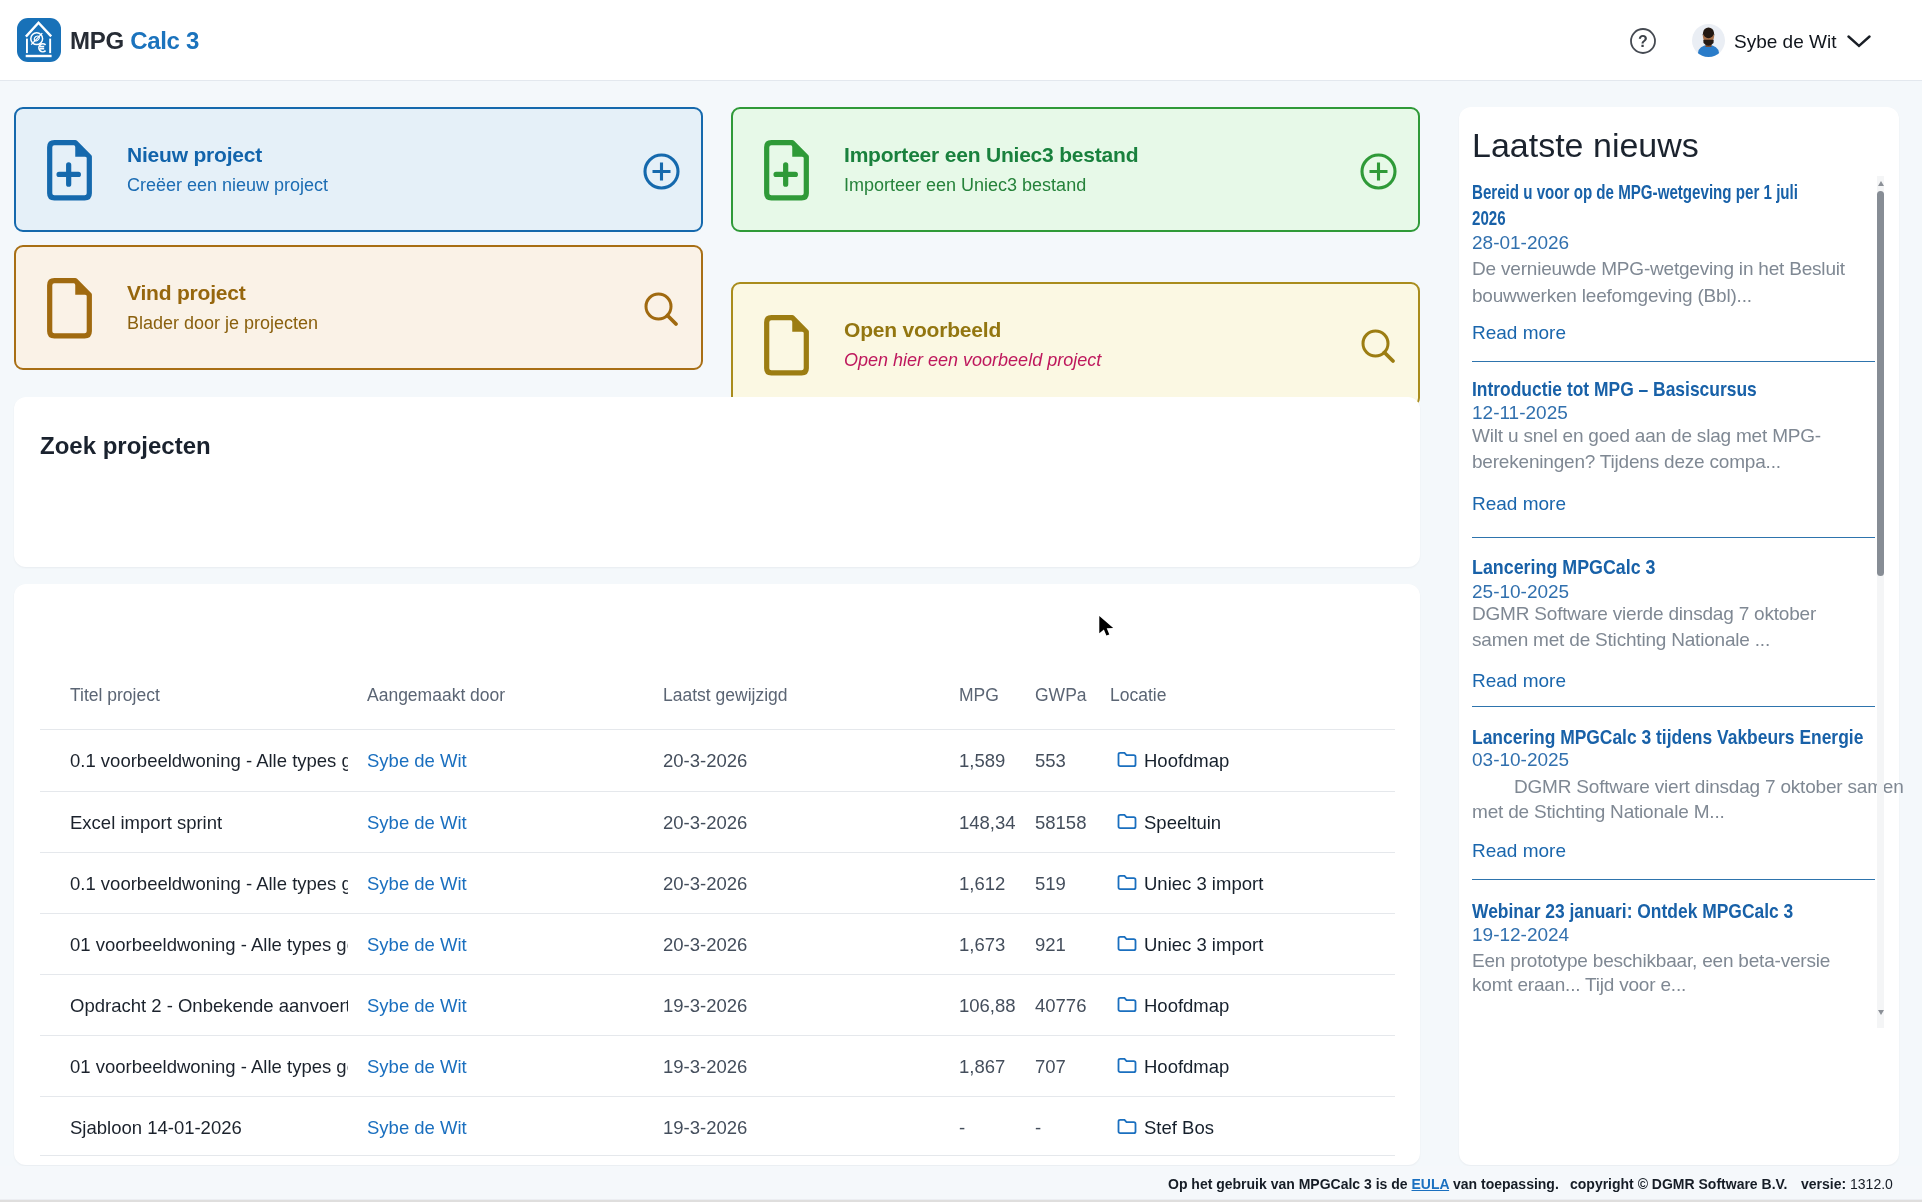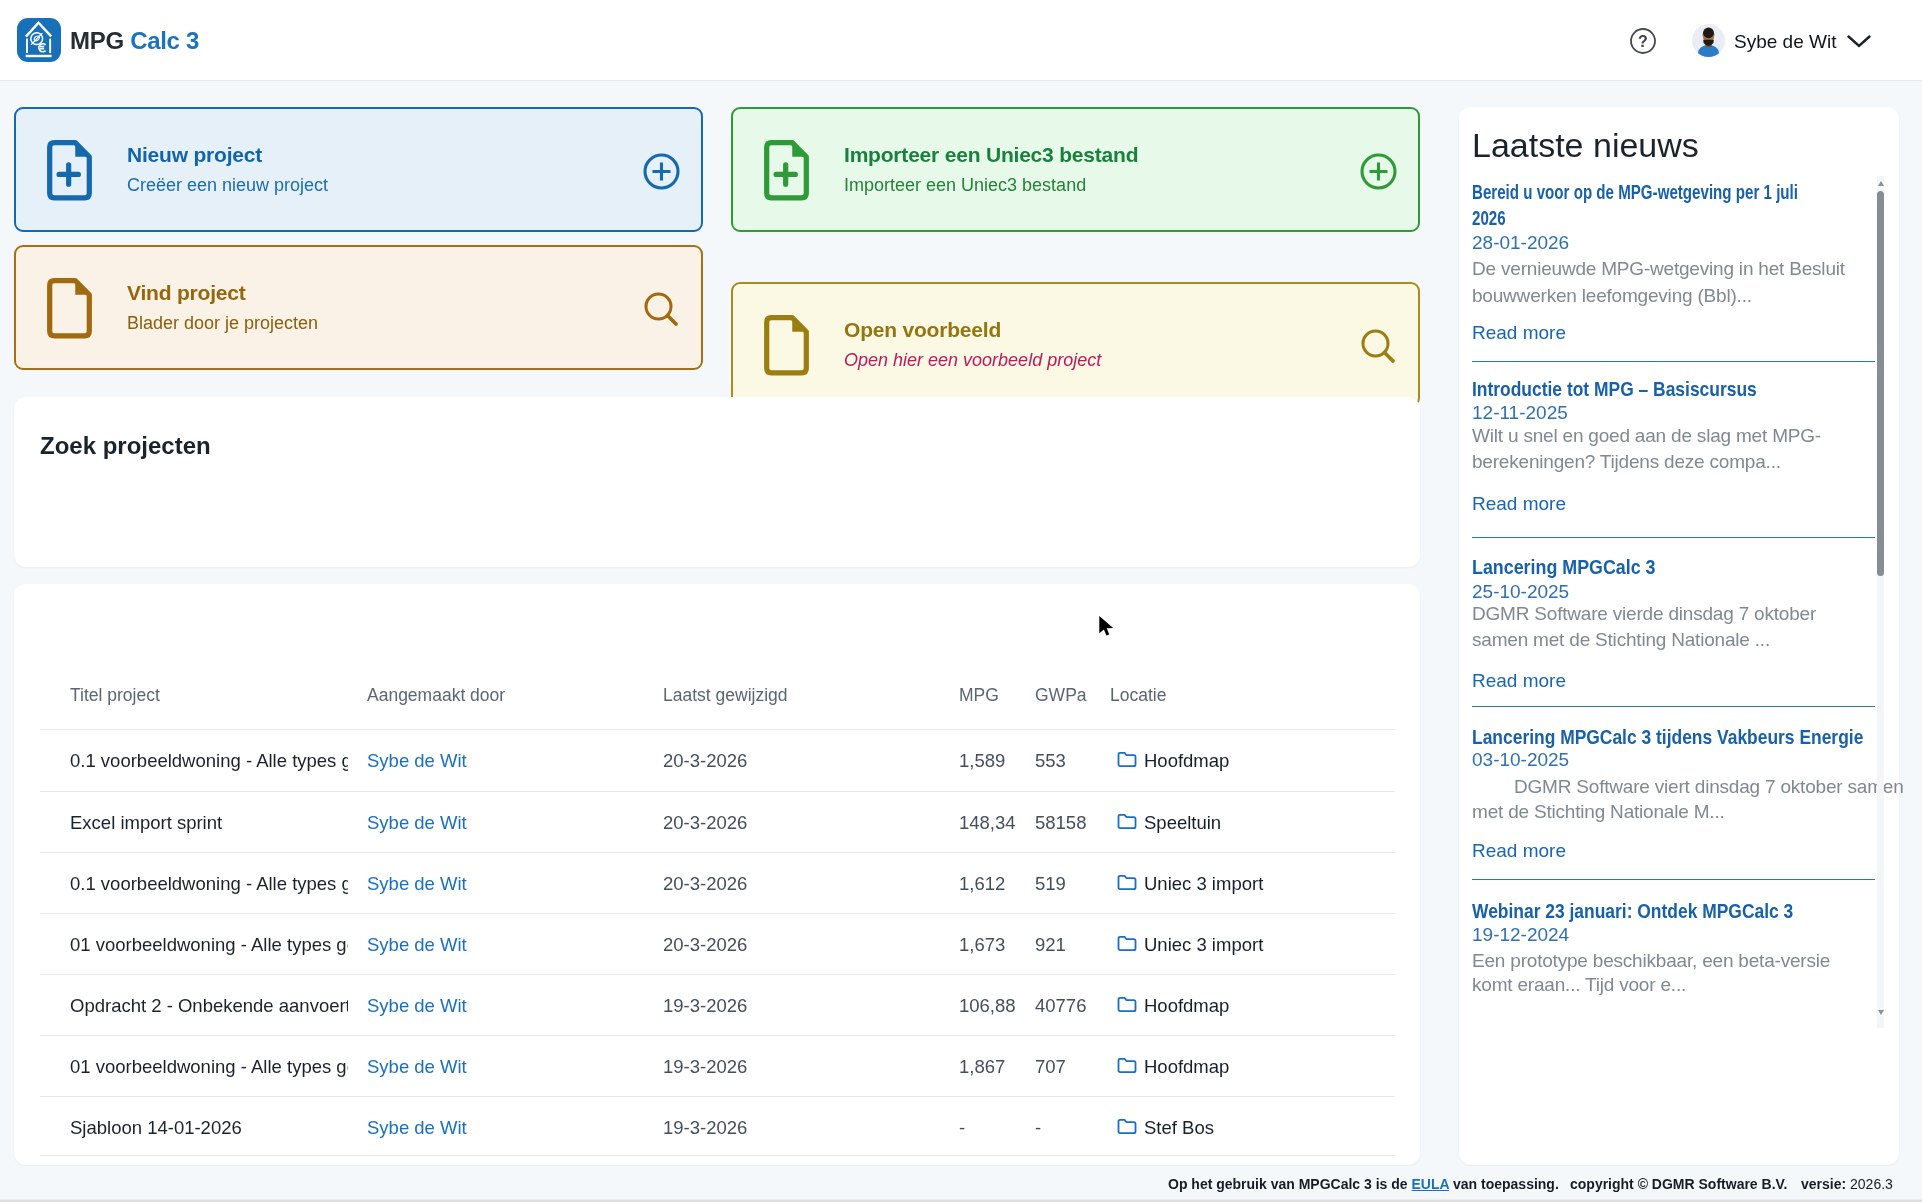--- a/index.html
+++ b/index.html
@@ -310,21 +310,21 @@
 
   <div class="sbtrack"></div>
   <div class="sbthumb"></div>
   <div class="sbup"></div>
   <div class="sbdn"></div>
 </div>
 
 <div class="footer">
   <div class="ft" style="left:1168px;">Op het gebruik van MPGCalc 3 is de <a href="#">EULA</a> van toepassing.</div>
   <div class="ft" style="left:1570px;">copyright © DGMR Software B.V.</div>
-  <div class="ft" style="left:1801px;">versie: <span style="font-weight:normal;">2026.3</span></div>
+  <div class="ft" style="left:1801px;">versie: <span style="font-weight:normal;">1312.0</span></div>
 </div>
 
 <div class="abs" style="left:0; top:1199px; width:1922px; height:1px; background:#eceef2;"></div>
 <div class="abs" style="left:0; top:1200px; width:1922px; height:2px; background:#dfdedd;"></div>
 
 <svg class="abs" style="left:1099px; top:616px;" width="15" height="21" viewBox="0 0 15 21">
   <path d="M0.3 0 L0.3 17.2 L4.9 13.4 L7.4 19.6 L10.3 18.4 L7.7 12.3 L14.2 12.1 Z" fill="#000"></path>
 </svg>
 
 </body></html>

